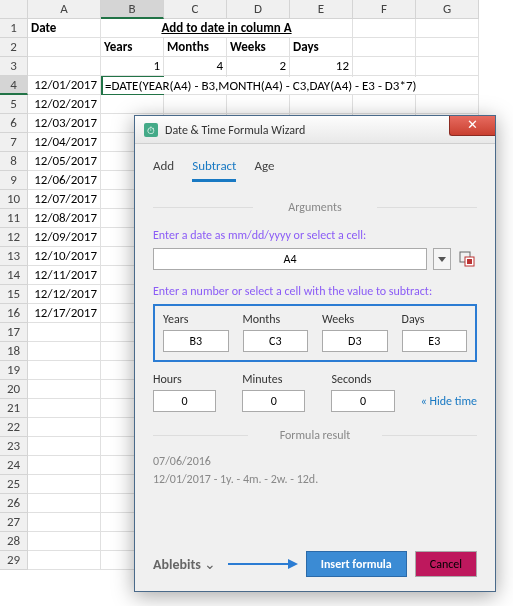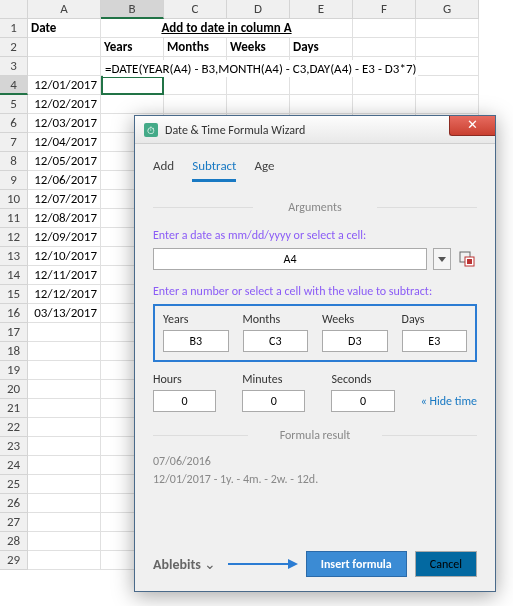--- a/index.html
+++ b/index.html
@@ -9,21 +9,21 @@
   .sheet { display: grid; grid-template-columns: 28px 73px 63px 63px 63px 63px 63px 63px; }
   .hdr { background: #f0f0f0; border: 1px solid #d4d4d4; border-top: none; border-left: none; text-align: center; font-size: 13px; color: #444; height: 19px; line-height: 18px; }
   .rowhdr { background: #f0f0f0; border: 1px solid #d4d4d4; border-top: none; border-left: none; text-align: center; font-size: 13px; color: #444; height: 19px; line-height: 18px; }
   .rowhdr.sel { background: #d5d5d5; border-bottom: 2px solid #217346; }
   .cell { border: 1px solid #e0e0e0; border-top: none; border-left: none; height: 19px; line-height: 18px; padding: 0 3px; font-size: 13px; background: #fff; color: #000; overflow: visible; white-space: nowrap; }
   .cell.r { text-align: right; }
   .cell.b { font-weight: bold; }
   .cell.c { text-align: center; text-decoration: underline; }
   .hdr.selcol { background: #d5d5d5; border-bottom: 2px solid #217346; }
   .cell.active { border: 2px solid #217346; z-index: 5; position: relative; background: #fff; }
-  .formula-overflow { position: absolute; left: 103px; top: 60px; font-size: 13px; z-index: 6; background: #fff; padding: 0 2px; height: 17px; line-height: 17px; }
+  .formula-overflow { position: absolute; left: 103px; top: 77px; font-size: 13px; z-index: 6; background: #fff; padding: 0 2px; height: 17px; line-height: 17px; }
   
   
   .dlg { position: absolute; left: 134px; top: 115px; width: 362px; height: 477px; background: #f0f0f0; border: 1px solid #4a6a8a; box-shadow: 0 4px 20px rgba(0,0,0,0.35); }
   .titlebar { height: 28px; background: linear-gradient(#fdfdfd,#e8e8e8); border-bottom: 1px solid #cfcfcf; display: flex; align-items: center; padding-left: 8px; position: relative; }
   .titlebar .icon { width: 16px; height: 16px; margin-right: 6px; display: inline-block; }
   .titlebar .ttl { font-size: 12px; color: #333; }
   .closebtn { position: absolute; right: 0; top: 0; width: 46px; height: 20px; background: linear-gradient(#e76b60,#c94030); border: 1px solid #8b2b22; border-top: none; border-right: none; border-radius: 0 0 0 3px; color: #fff; text-align: center; line-height: 18px; font-size: 13px; cursor: pointer; }
   
   .tabs { display: flex; gap: 18px; padding: 14px 18px 0 18px; font-size: 13px; color: #444; }
   .tab { padding-bottom: 6px; cursor: pointer; }
@@ -52,21 +52,21 @@
   .result-lbl::before, .result-lbl::after { content: ""; position: absolute; top: 50%; width: 95px; border-top: 1px solid #ddd; }
   .result-lbl::before { left: 18px; }
   .result-lbl::after { right: 18px; }
   .result { color: #888; font-size: 12px; padding: 0 18px; line-height: 1.5; }
   
   .footer { position: absolute; bottom: 0; left: 0; right: 0; padding: 14px 18px; display: flex; align-items: center; gap: 8px; }
   .brand { font-weight: bold; color: #666; font-size: 14px; flex: 0 0 auto; cursor: pointer; }
   .brand::after { content: " ⌄"; font-weight: normal; }
   .arrow { flex: 1; position: relative; height: 20px; }
   .arrow svg { position: absolute; right: 0; top: 50%; transform: translateY(-50%); }
-  .btn { height: 26px; padding: 0 14px; border: 1px solid #aaa; background: #0369a1; font-size: 12px; cursor: pointer; }
+  .btn { height: 26px; padding: 0 14px; border: 1px solid #aaa; background: #be185d; font-size: 12px; cursor: pointer; }
   .btn.primary { background: #3b8bd4; color: #fff; border-color: #2b6aa8; font-weight: 600; }
 </style>
 </head>
 <body>
 
 <div class="sheet">
   <div class="hdr"></div>
   <div class="hdr">A</div>
   <div class="hdr selcol">B</div>
   <div class="hdr">C</div>
@@ -194,21 +194,21 @@
     <div class="cell"></div>
     <div class="rowhdr">15</div>
     <div class="cell r">12/12/2017</div>
     <div class="cell"></div>
     <div class="cell"></div>
     <div class="cell"></div>
     <div class="cell"></div>
     <div class="cell"></div>
     <div class="cell"></div>
     <div class="rowhdr">16</div>
-    <div class="cell r">03/13/2017</div>
+    <div class="cell r">12/17/2017</div>
     <div class="cell"></div>
     <div class="cell"></div>
     <div class="cell"></div>
     <div class="cell"></div>
     <div class="cell"></div>
     <div class="cell"></div>
     <div class="rowhdr">17</div>
     <div class="cell"></div>
     <div class="cell"></div>
     <div class="cell"></div>

